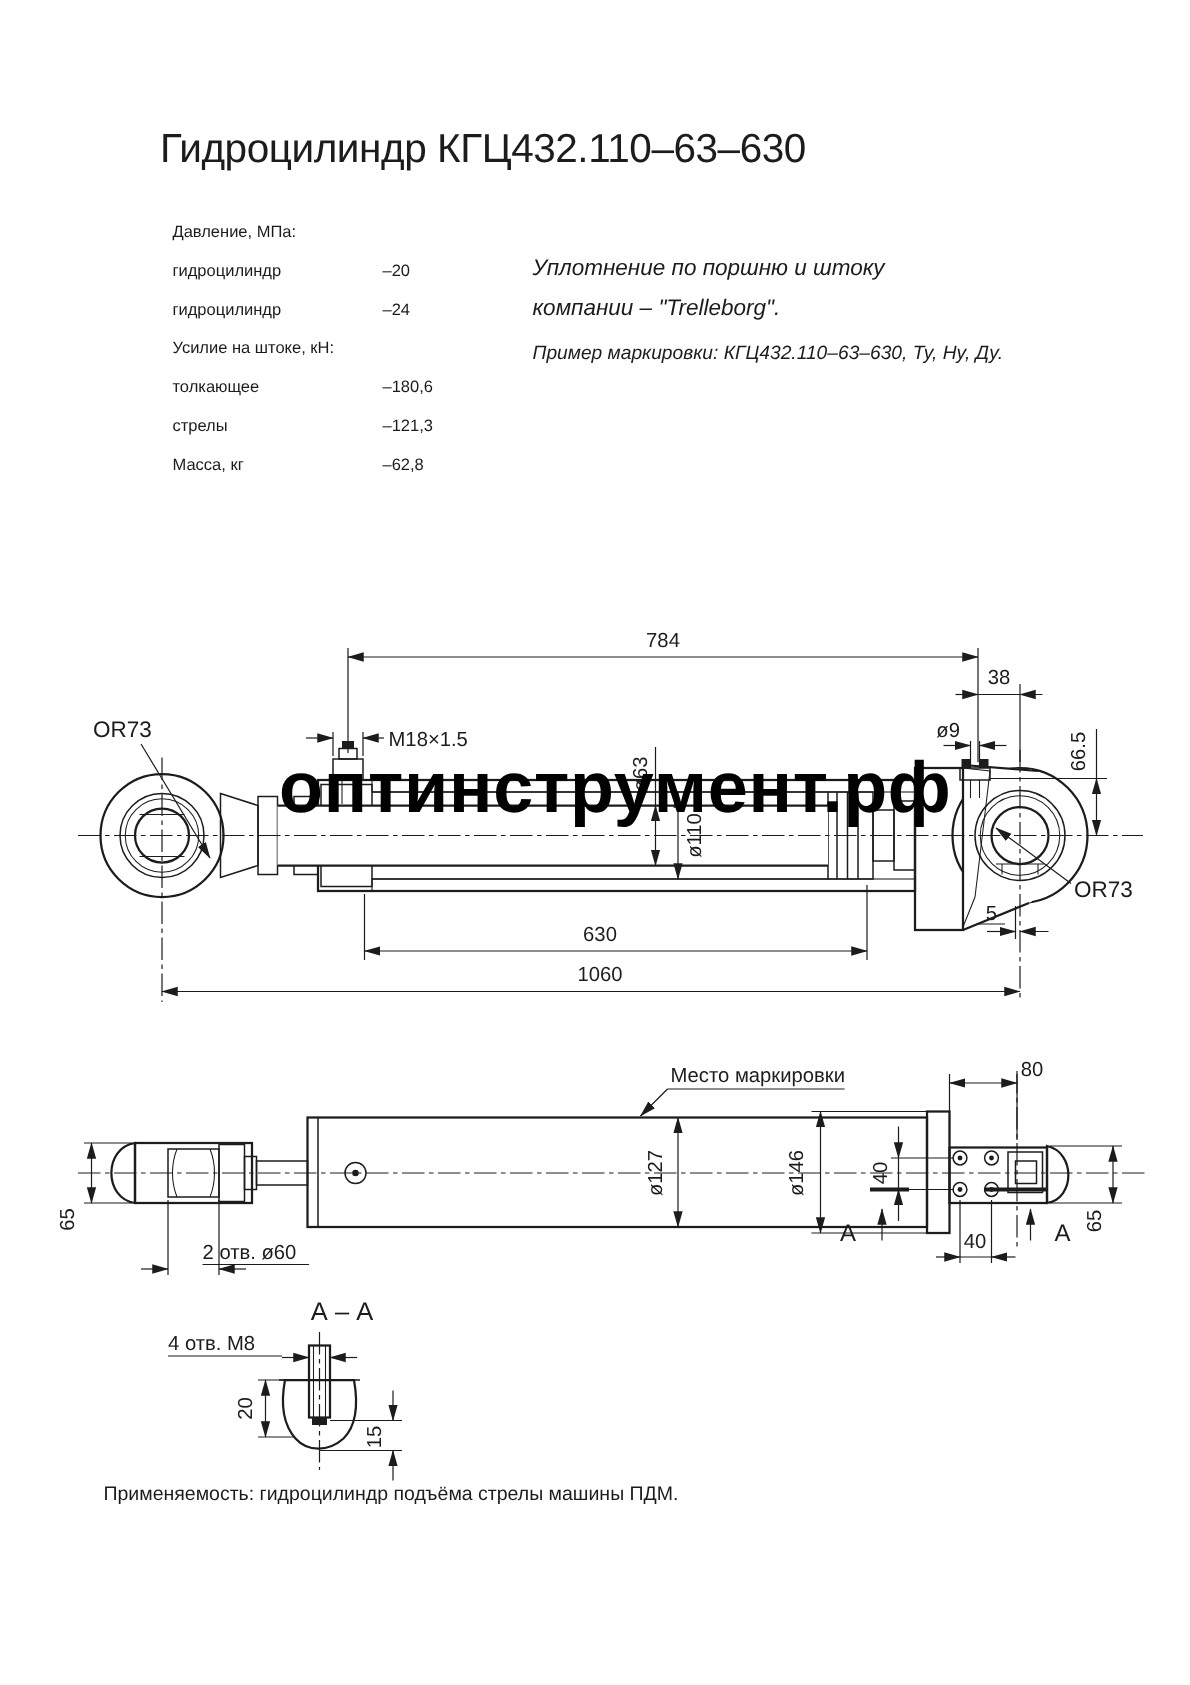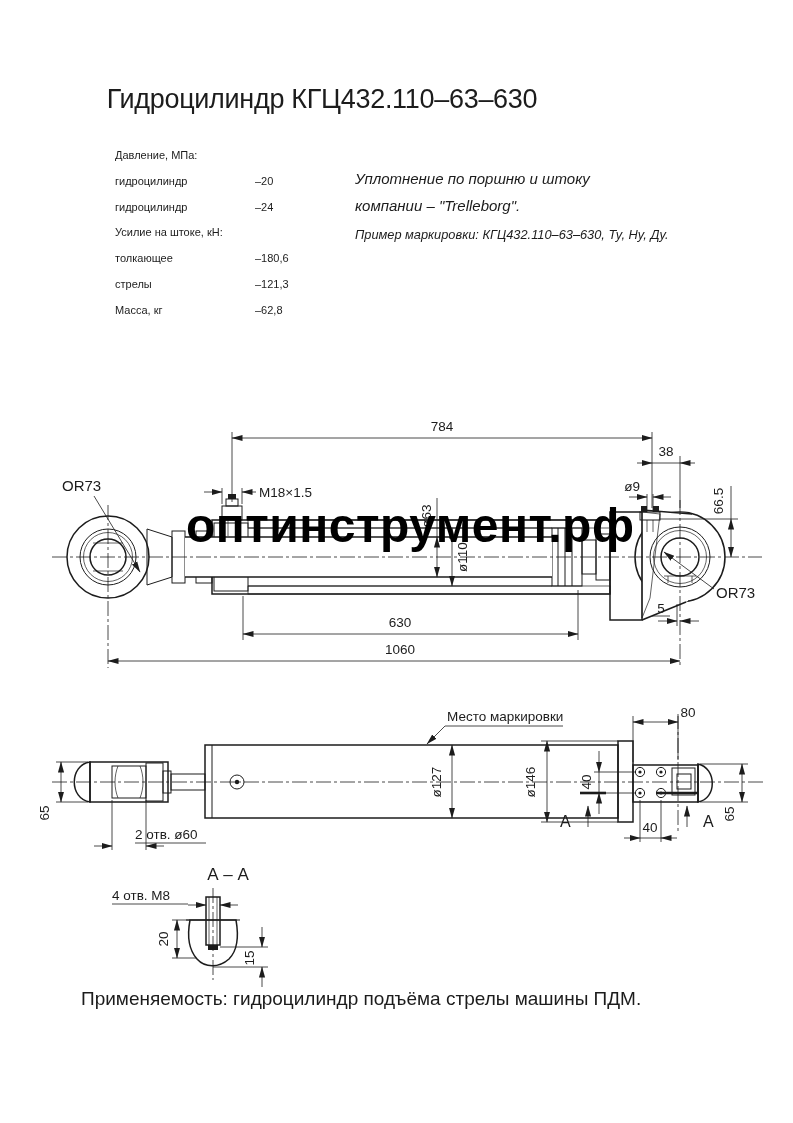--- a/index.html
+++ b/index.html
@@ -5,21 +5,21 @@
   html,body{margin:0;padding:0;background:#fff;width:793px;height:1123px;overflow:hidden;}
   body{font-family:"Liberation Sans",sans-serif;color:#1c1c1c;position:relative;}
   .abs{position:absolute;}
   #title{top:84px;left:0;width:644px;text-align:center;font-size:27px;letter-spacing:-0.3px;font-weight:400;}
   #specs{top:149px;left:115px;width:250px;font-size:11px;}
   .spec-row{display:flex;height:25.8px;align-items:flex-start;}
   .spec-row .lbl{width:140px;}
   #sealnote{top:170px;left:355px;width:340px;font-size:15px;font-style:italic;}
   #sealnote .ln{height:27px;}
   #sealnote .ln.small{font-size:12.8px;padding-top:3px;}
-  #footer{top:988px;left:81px;font-size:19px;}
+  #footer{top:988px;left:69px;font-size:13px;}
   #watermark{top:498px;left:186px;font-size:48px;font-weight:bold;color:#000000;mix-blend-mode:multiply;letter-spacing:0.5px;white-space:nowrap;}
   svg{position:absolute;top:0;left:0;}
   .o{stroke:#1c1c1c;stroke-width:1.5;fill:none;}
   .o2{stroke:#1c1c1c;stroke-width:1;fill:none;}
   .t{stroke:#1c1c1c;stroke-width:0.7;fill:none;}
   .cl{stroke:#1c1c1c;stroke-width:0.8;fill:none;stroke-dasharray:15 3 3 3;}
   .dm{stroke:#1c1c1c;stroke-width:0.8;fill:none;}
   .thick{stroke:#1c1c1c;stroke-width:2.6;fill:none;}
   text{fill:#1c1c1c;font-family:"Liberation Sans",sans-serif;}
   .dt{font-size:13.5px;}

